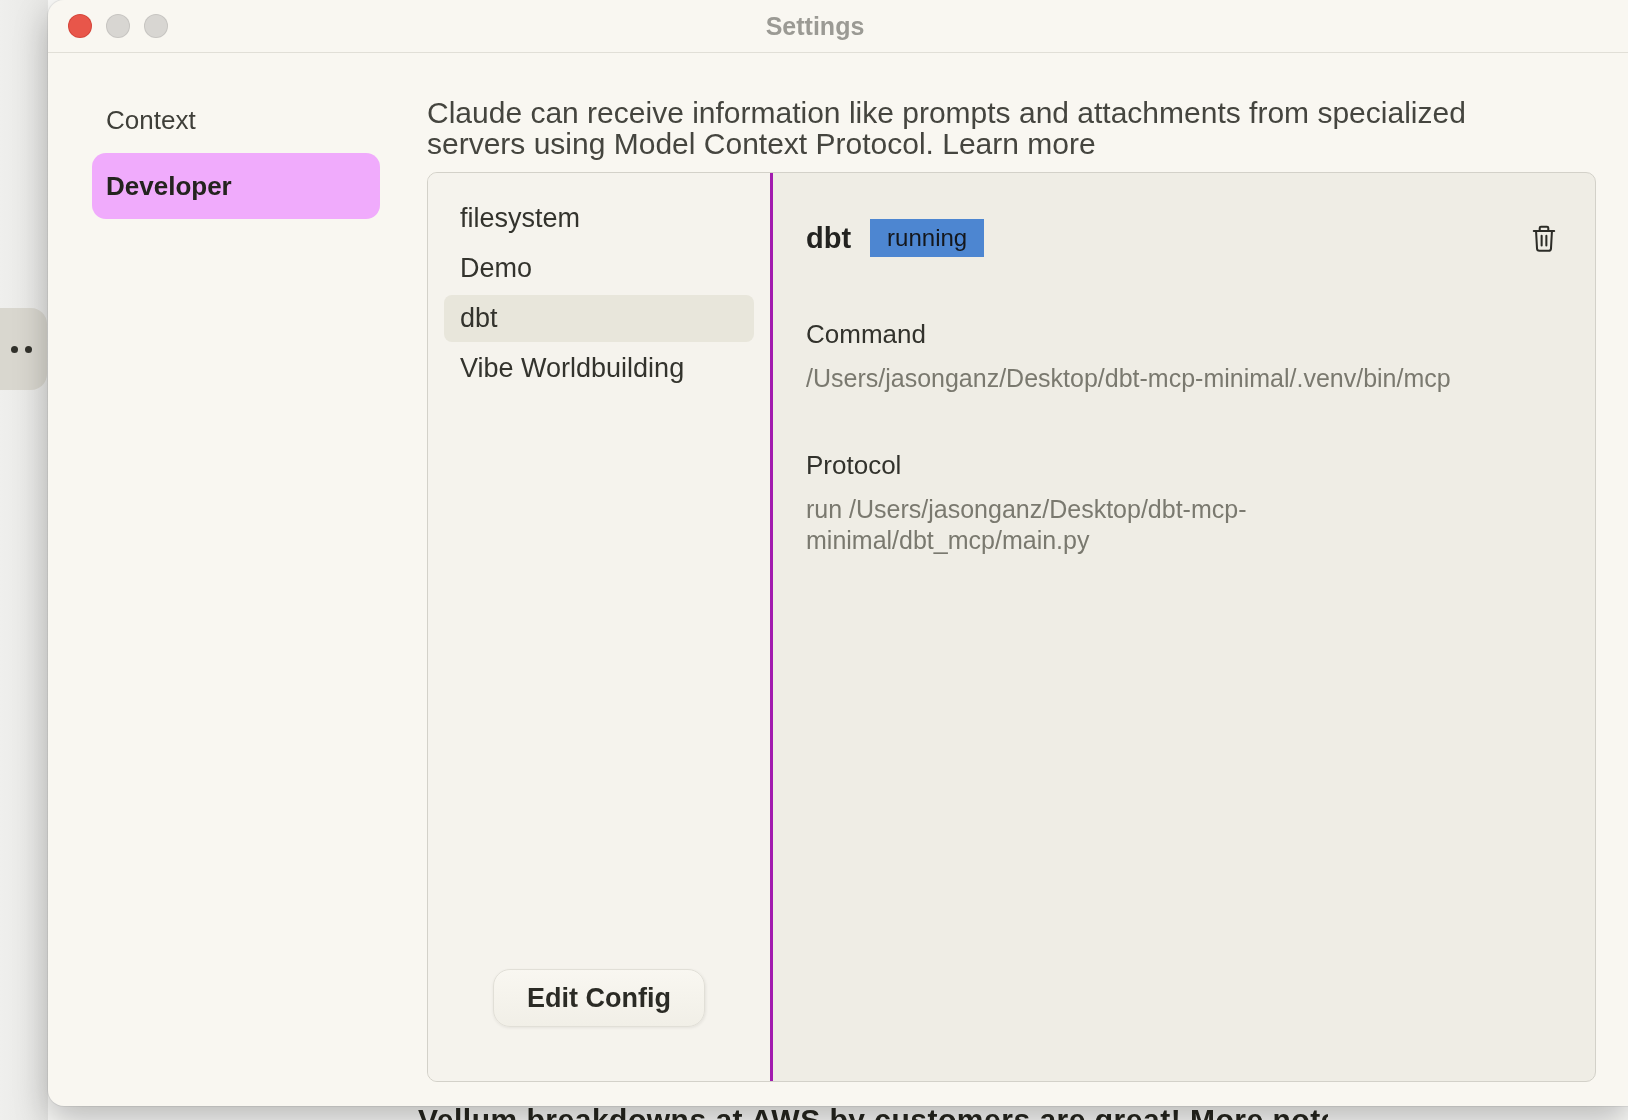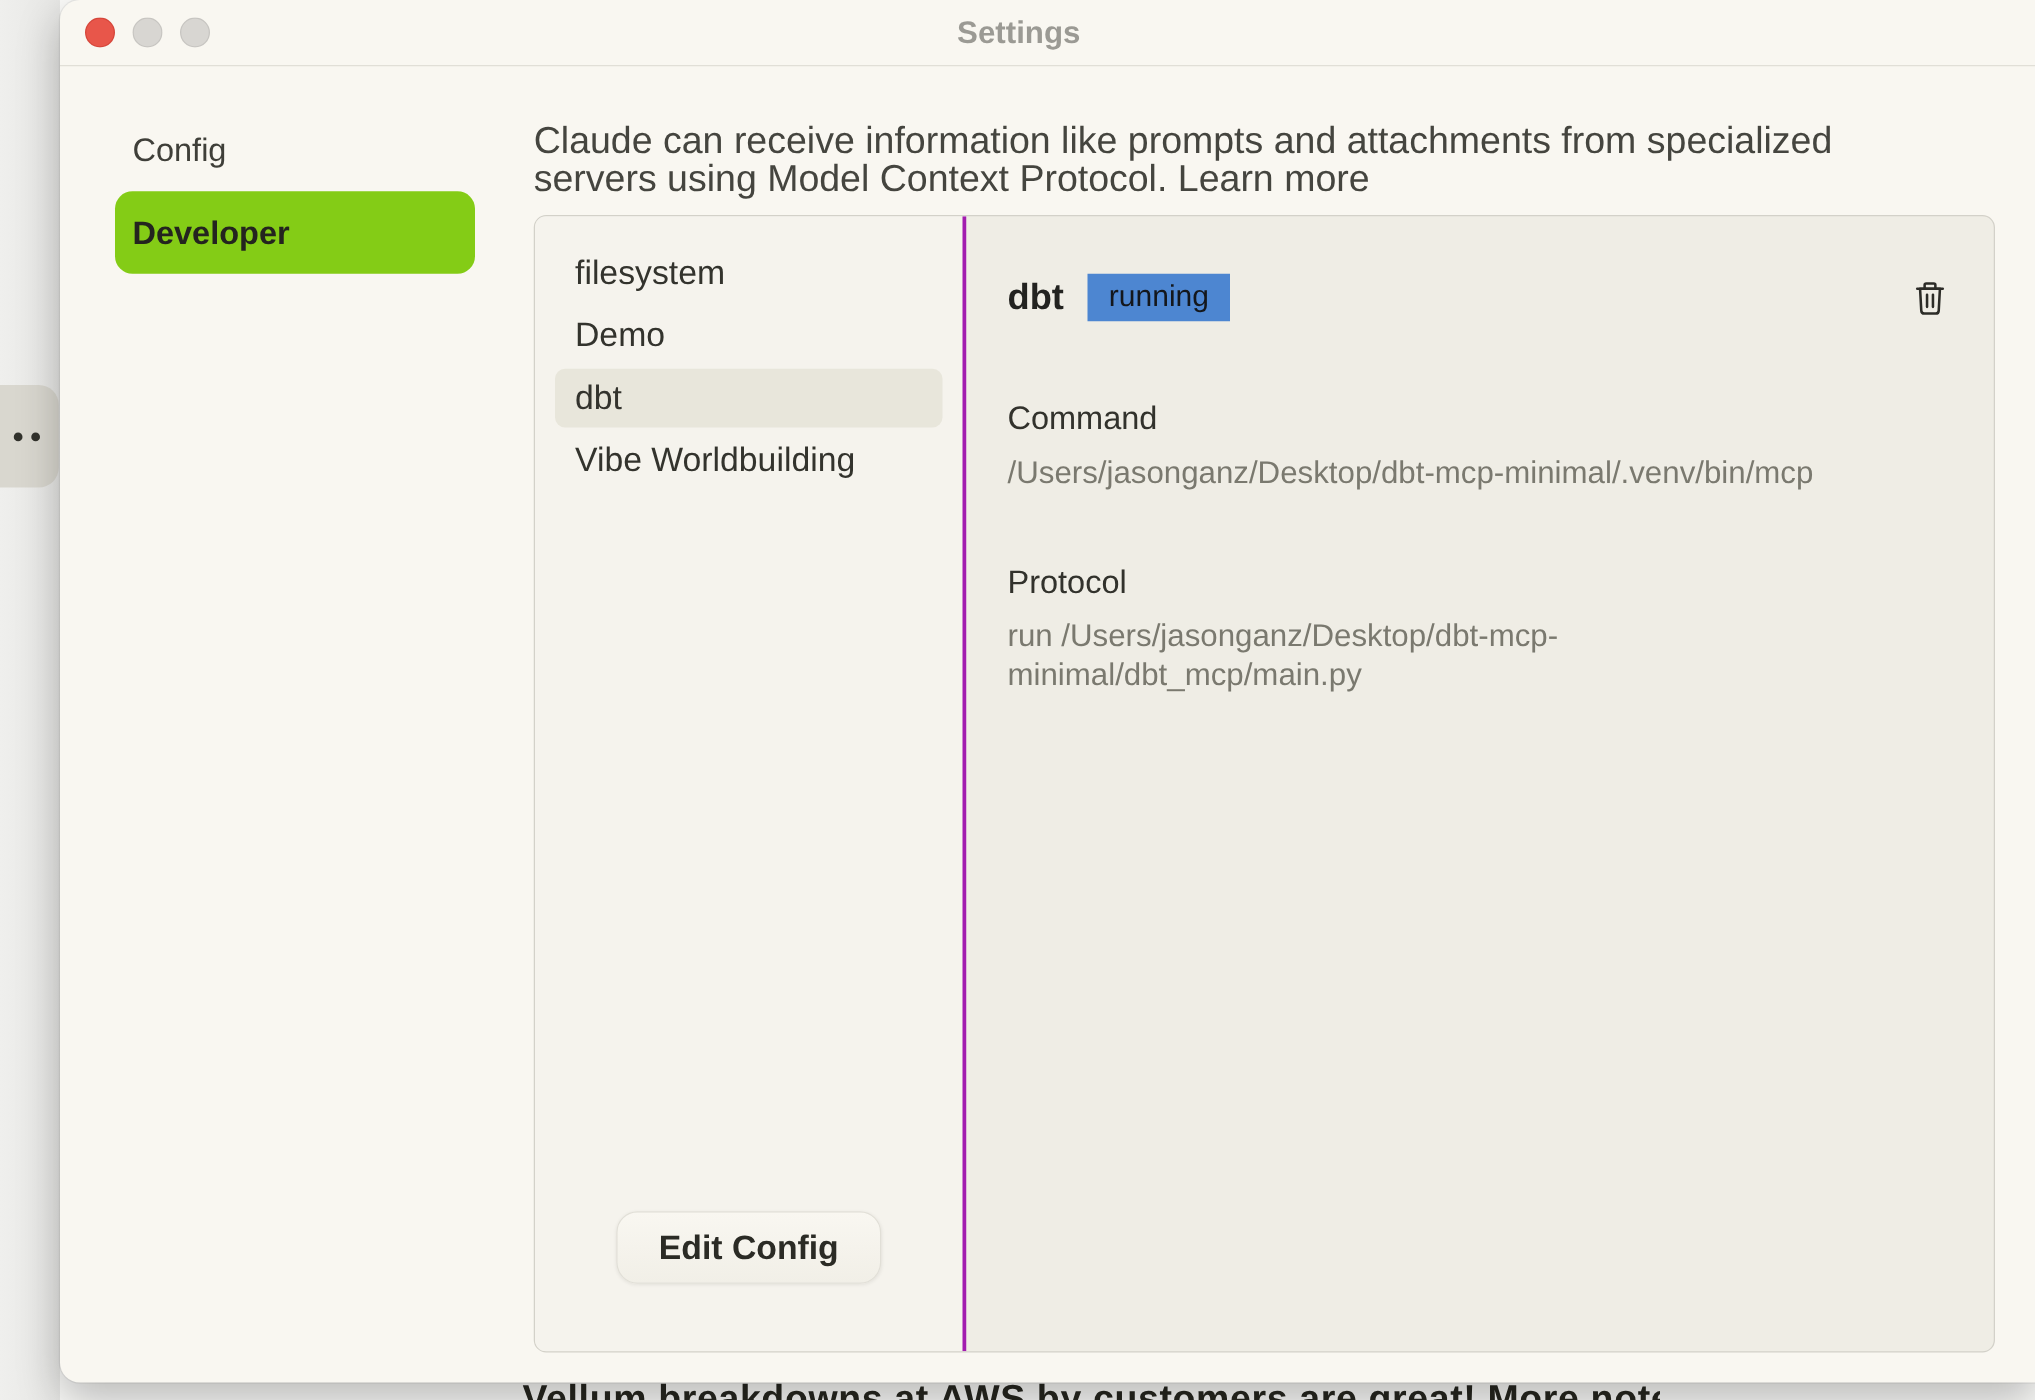--- a/index.html
+++ b/index.html
@@ -64,21 +64,21 @@
   
   .sidebar {
     position: absolute; left: 44px; top: 87px; width: 288px;
   }
   .side-item {
     height: 66px; display: flex; align-items: center;
     padding: 0 14px; border-radius: 14px;
     font-size: 26px; color: #3f3f39; cursor: default;
   }
   .side-item.selected {
-    background: #84cc16; font-weight: bold; color: #24241f;
+    background: #f0abfc; font-weight: bold; color: #24241f;
   }
 
   
   .description {
     position: absolute; left: 379px; top: 98px; width: 1085px;
     font-size: 30px; line-height: 30.5px; color: #45453f;
   }
   .learn-more { color: #45453f; cursor: pointer; }
 
   
@@ -148,21 +148,21 @@
     <div class="traffic-lights">
       <div class="tl tl-close"></div>
       <div class="tl tl-gray"></div>
       <div class="tl tl-gray"></div>
     </div>
     <div class="win-title">Settings</div>
   </div>
 
   <nav class="sidebar">
     <div class="side-item">
-      <span>Config</span>
+      <span>Context</span>
     </div>
     <div class="side-item selected">
       <span>Developer</span>
     </div>
   </nav>
 
   <div class="description">
     <span>Claude can receive information like prompts and attachments from specialized servers using Model Context Protocol.</span>
     <span class="learn-more">Learn more</span>
   </div>

